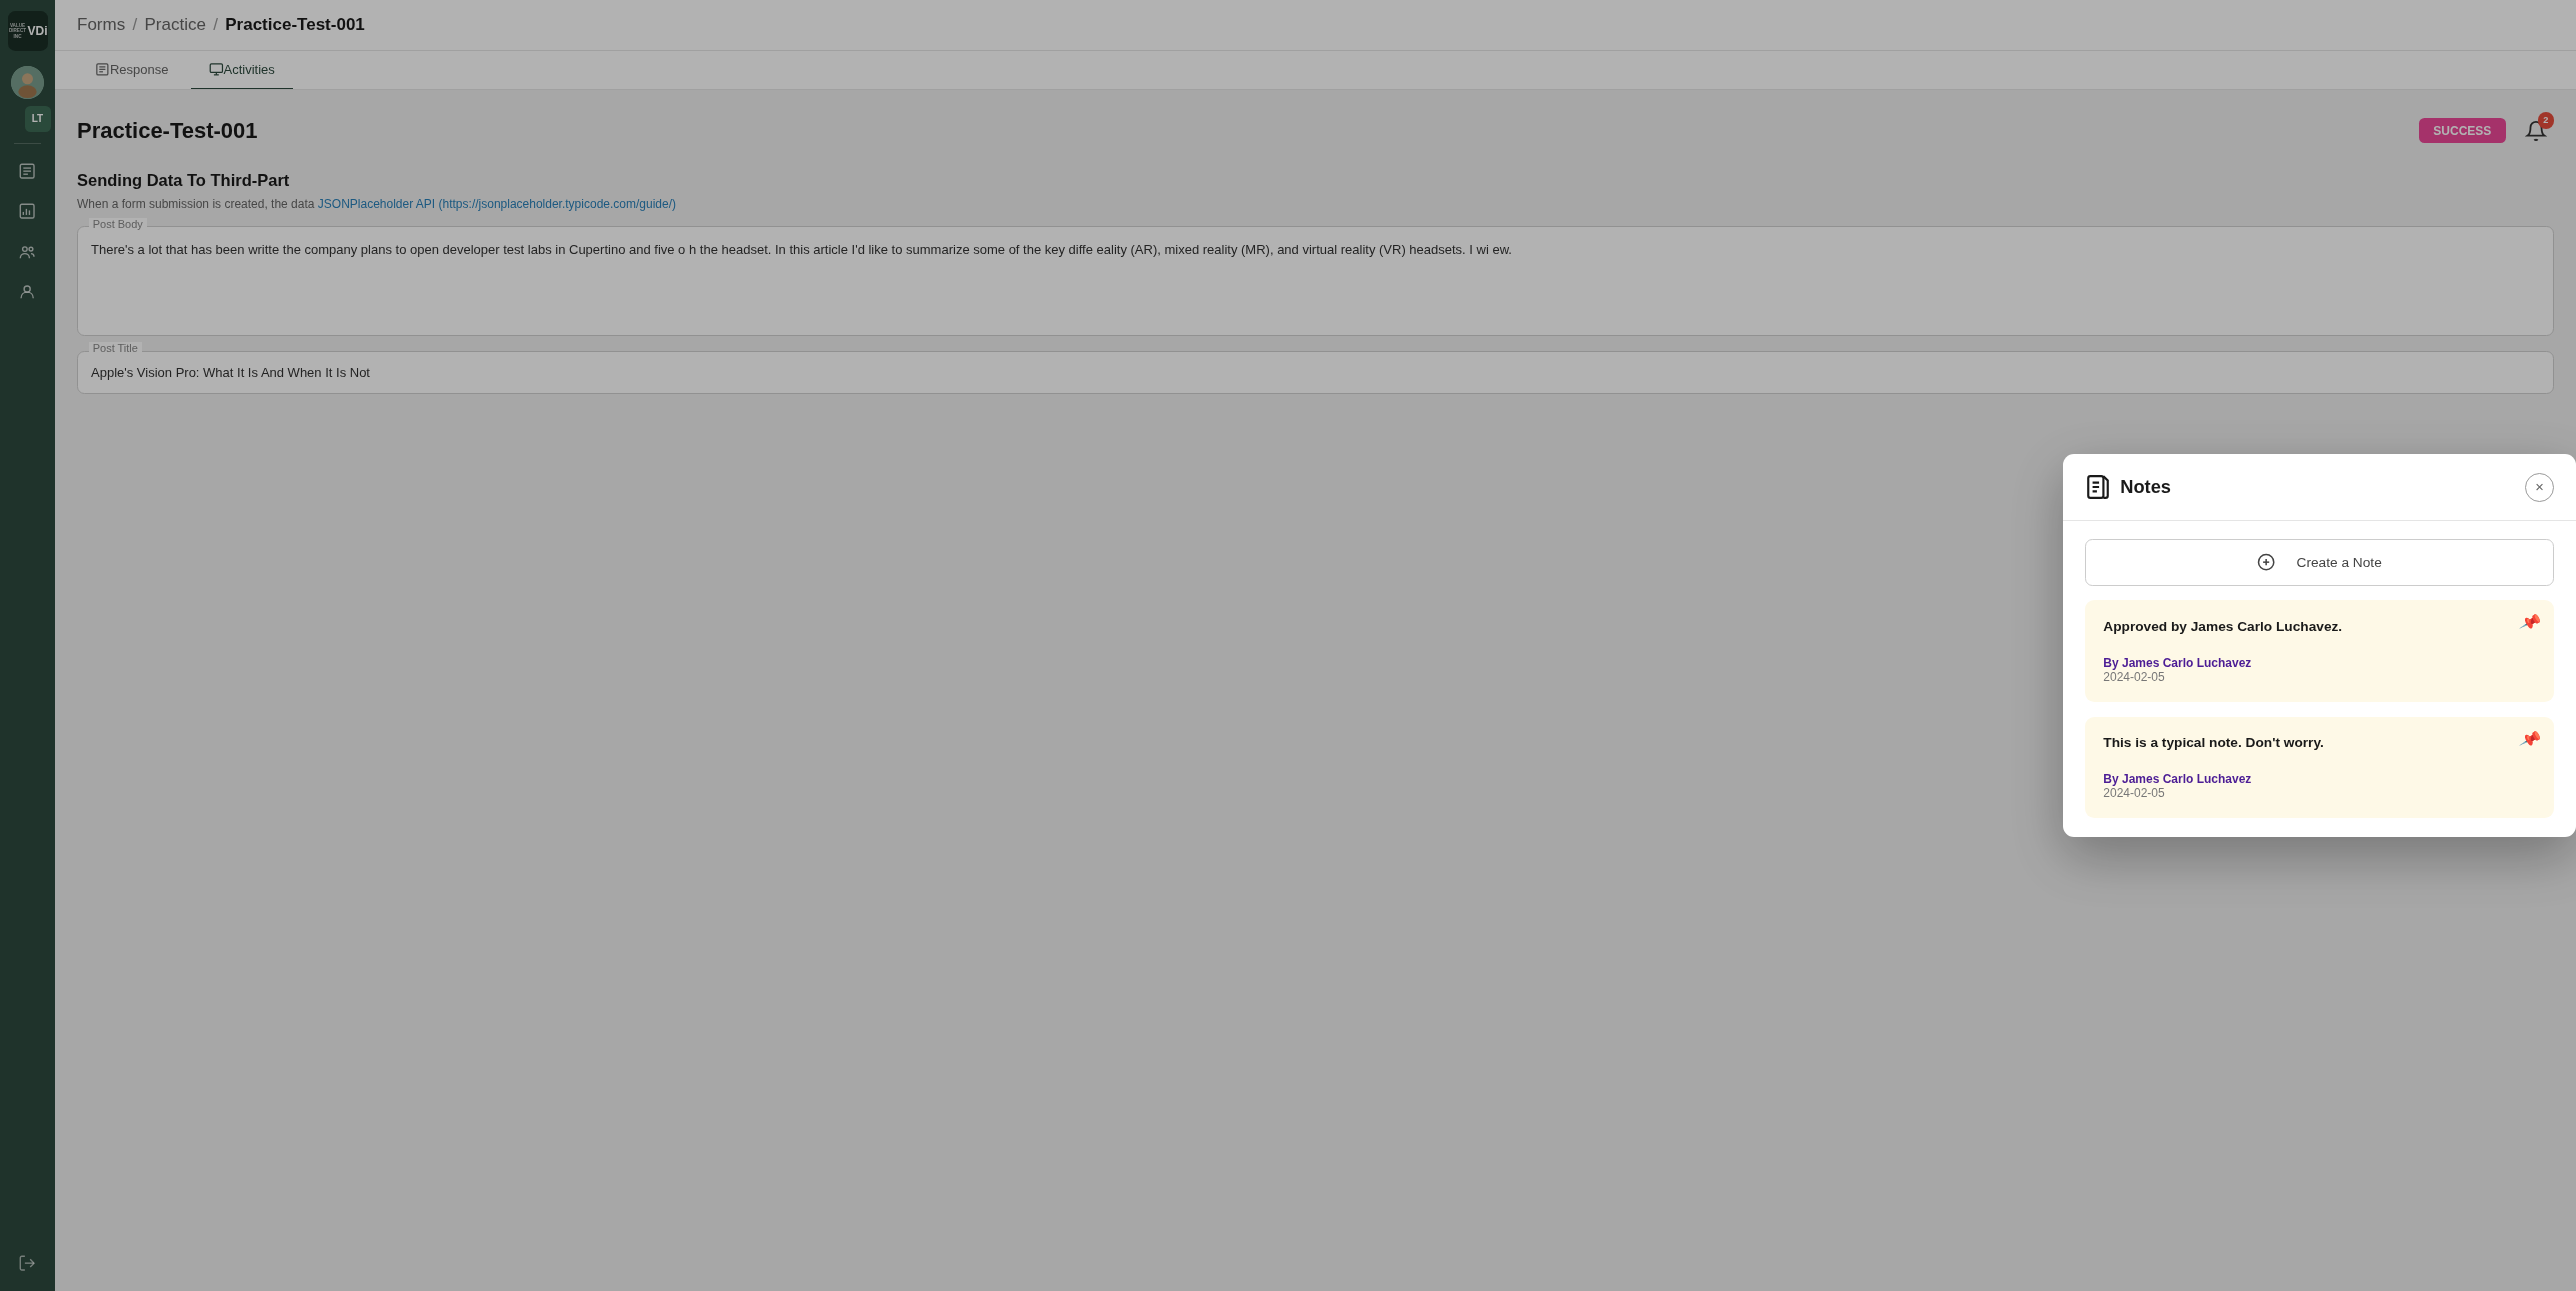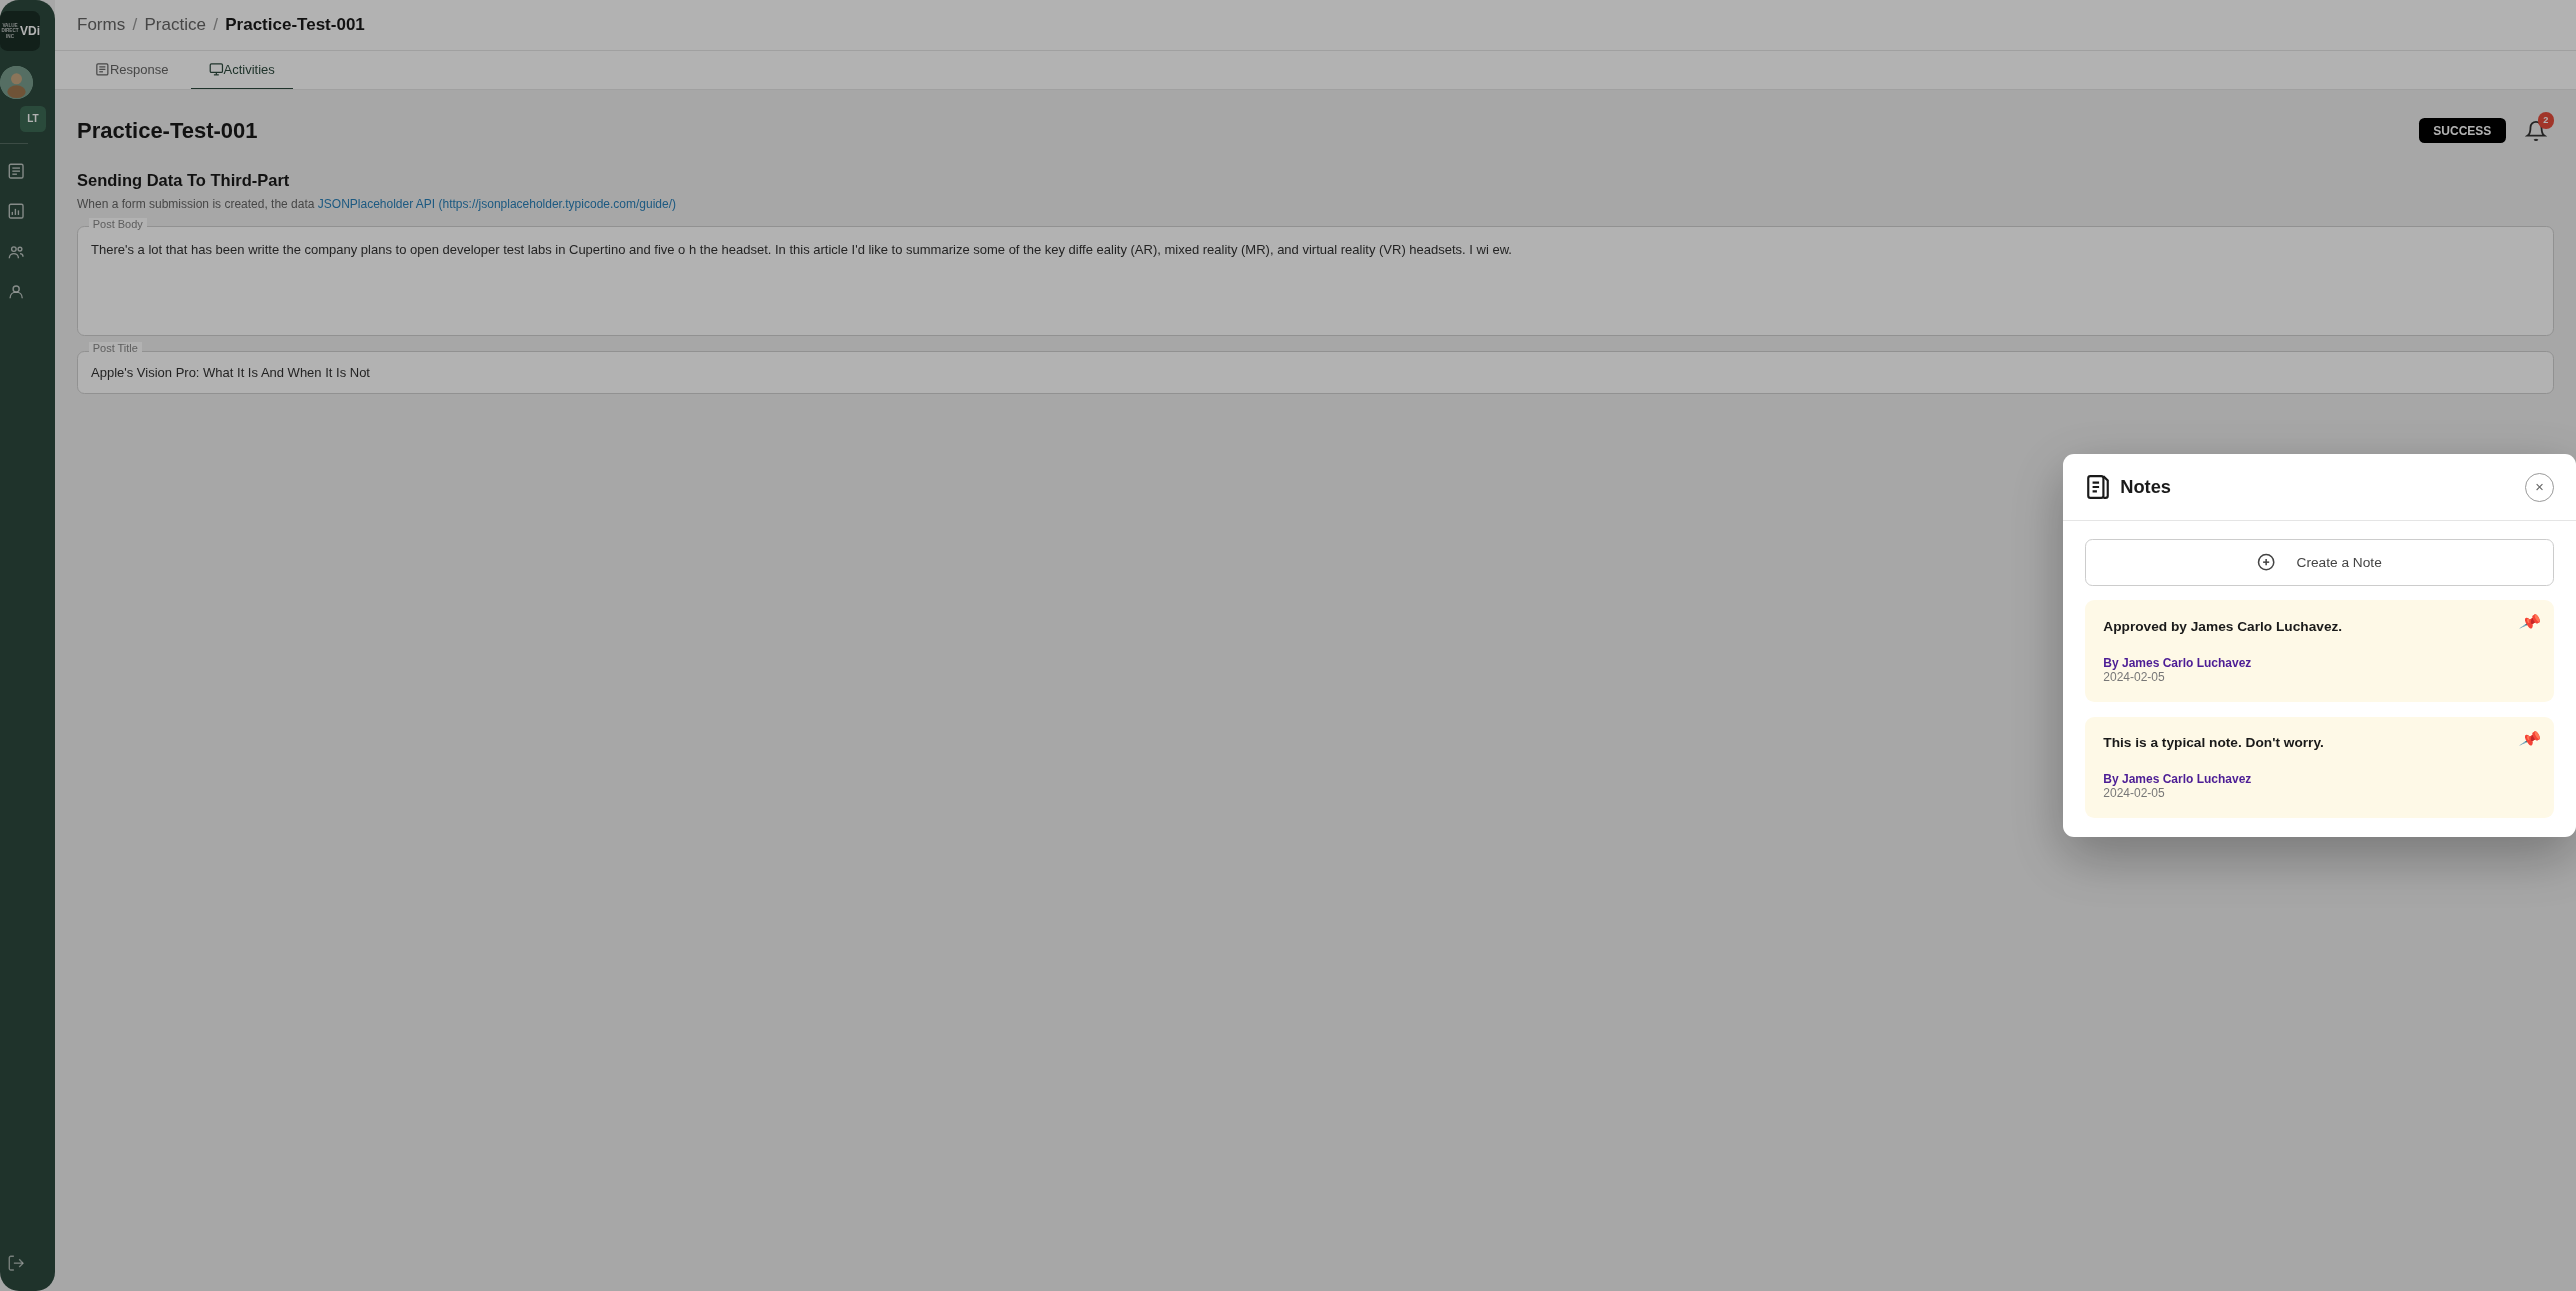--- a/index.html
+++ b/index.html
@@ -4,26 +4,25 @@
   <style>
     * { box-sizing: border-box; margin: 0; padding: 0; }
     body { font-family: -apple-system, BlinkMacSystemFont, 'Segoe UI', sans-serif; background: #f0f0f0; display: flex; height: 100vh; overflow: hidden; }
 
     
     .sidebar {
       width: 55px;
       background: #2d4a3e;
       display: flex;
       flex-direction: column;
-      align-items: flex-start;
+      align-items: center;
       padding: 11px 0;
       gap: 7.3px;
       z-index: 10;
       flex-shrink: 0;
-      border-radius: 19px;
     }
     .sidebar-logo {
       width: 40px;
       height: 40px;
       background: #1a2e26;
       border-radius: 7.3px;
       display: flex;
       align-items: center;
       justify-content: center;
       color: white;
@@ -139,21 +138,21 @@
       align-items: center;
       justify-content: space-between;
       margin-bottom: 22px;
     }
     .page-title {
       font-size: 22px;
       font-weight: 700;
       color: #1a1a1a;
     }
     .status-badge {
-      background: #000000;
+      background: #ec4899;
       color: white;
       padding: 5.5px 14.7px;
       border-radius: 5.5px;
       font-size: 12px;
       font-weight: 600;
       text-transform: uppercase;
     }
 
     .section-title {
       font-size: 16.5px;

